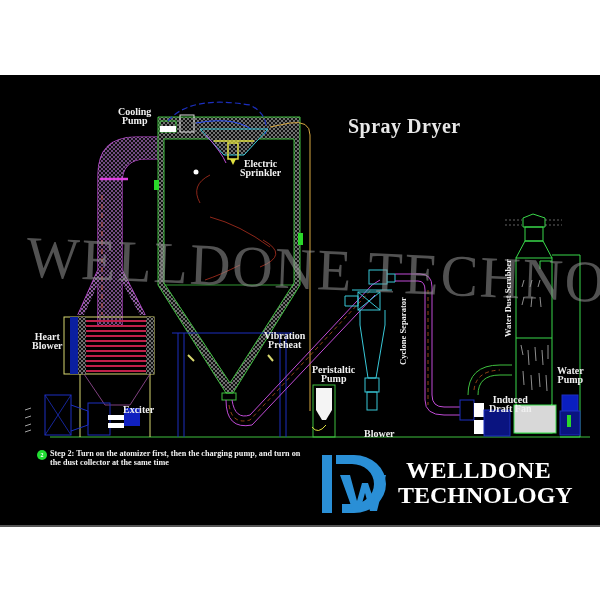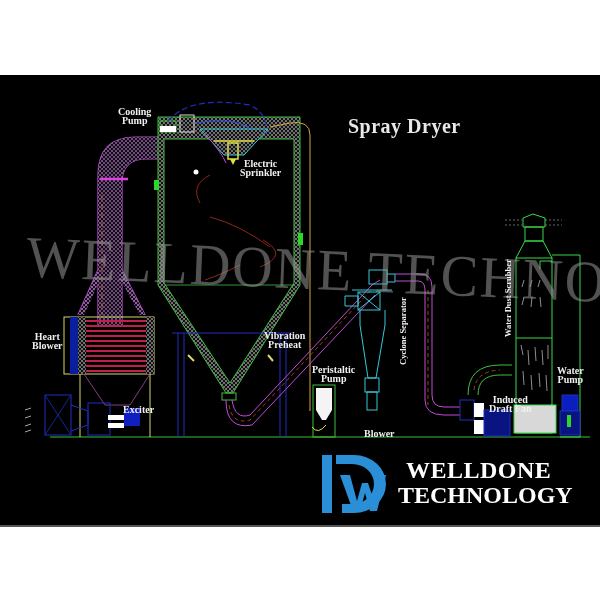--- a/index.html
+++ b/index.html
@@ -234,20 +234,24 @@
 Pump</div>
   <div class="vlbl" style="left:398px; top:290px;">Cyclone Separator</div>
   <div class="lbl" style="left:364px; top:354px;">Blower</div>
   <div class="vlbl" style="left:503px; top:262px;">Water Dust Scrubber</div>
   <div class="lbl" style="left:481px; top:320px;margin-left:8px;">Induced
 Draft Fan</div>
   <div class="lbl" style="left:557px; top:291px;">Water
 Pump</div>
 
   <div class="steps">
+    <div class="step">
+      <span class="num" style="background:#22dd33;">2</span>
+      <span>Step 2: Turn on the atomizer first, then the charging pump, and turn on the dust collector at the same time</span>
+    </div>
   </div>
 
   <div class="logo">
     <svg width="78" height="70" viewBox="0 0 78 70" style="position:absolute;left:0;top:0;">
       <rect x="2" y="6" width="10" height="58" fill="#2a8fd6"></rect>
       <path d="M16 6 L34 6 A32 29 0 0 1 34 64 L22 64 L22 55 L32 55 A22 20 0 0 0 32 15 L16 15 Z" fill="#2a8fd6"></path>
       <path d="M20 26 L30 26 L37 52 L42 34 L48 34 L54 52 L60 26 L66 26 L57 62 L50 62 L45 44 L40 62 L33 62 Z" fill="#2a8fd6"></path>
     </svg>
     <div class="word w2">TECHNOLOGY</div>
     <div class="word w1">WELLDONE</div>

